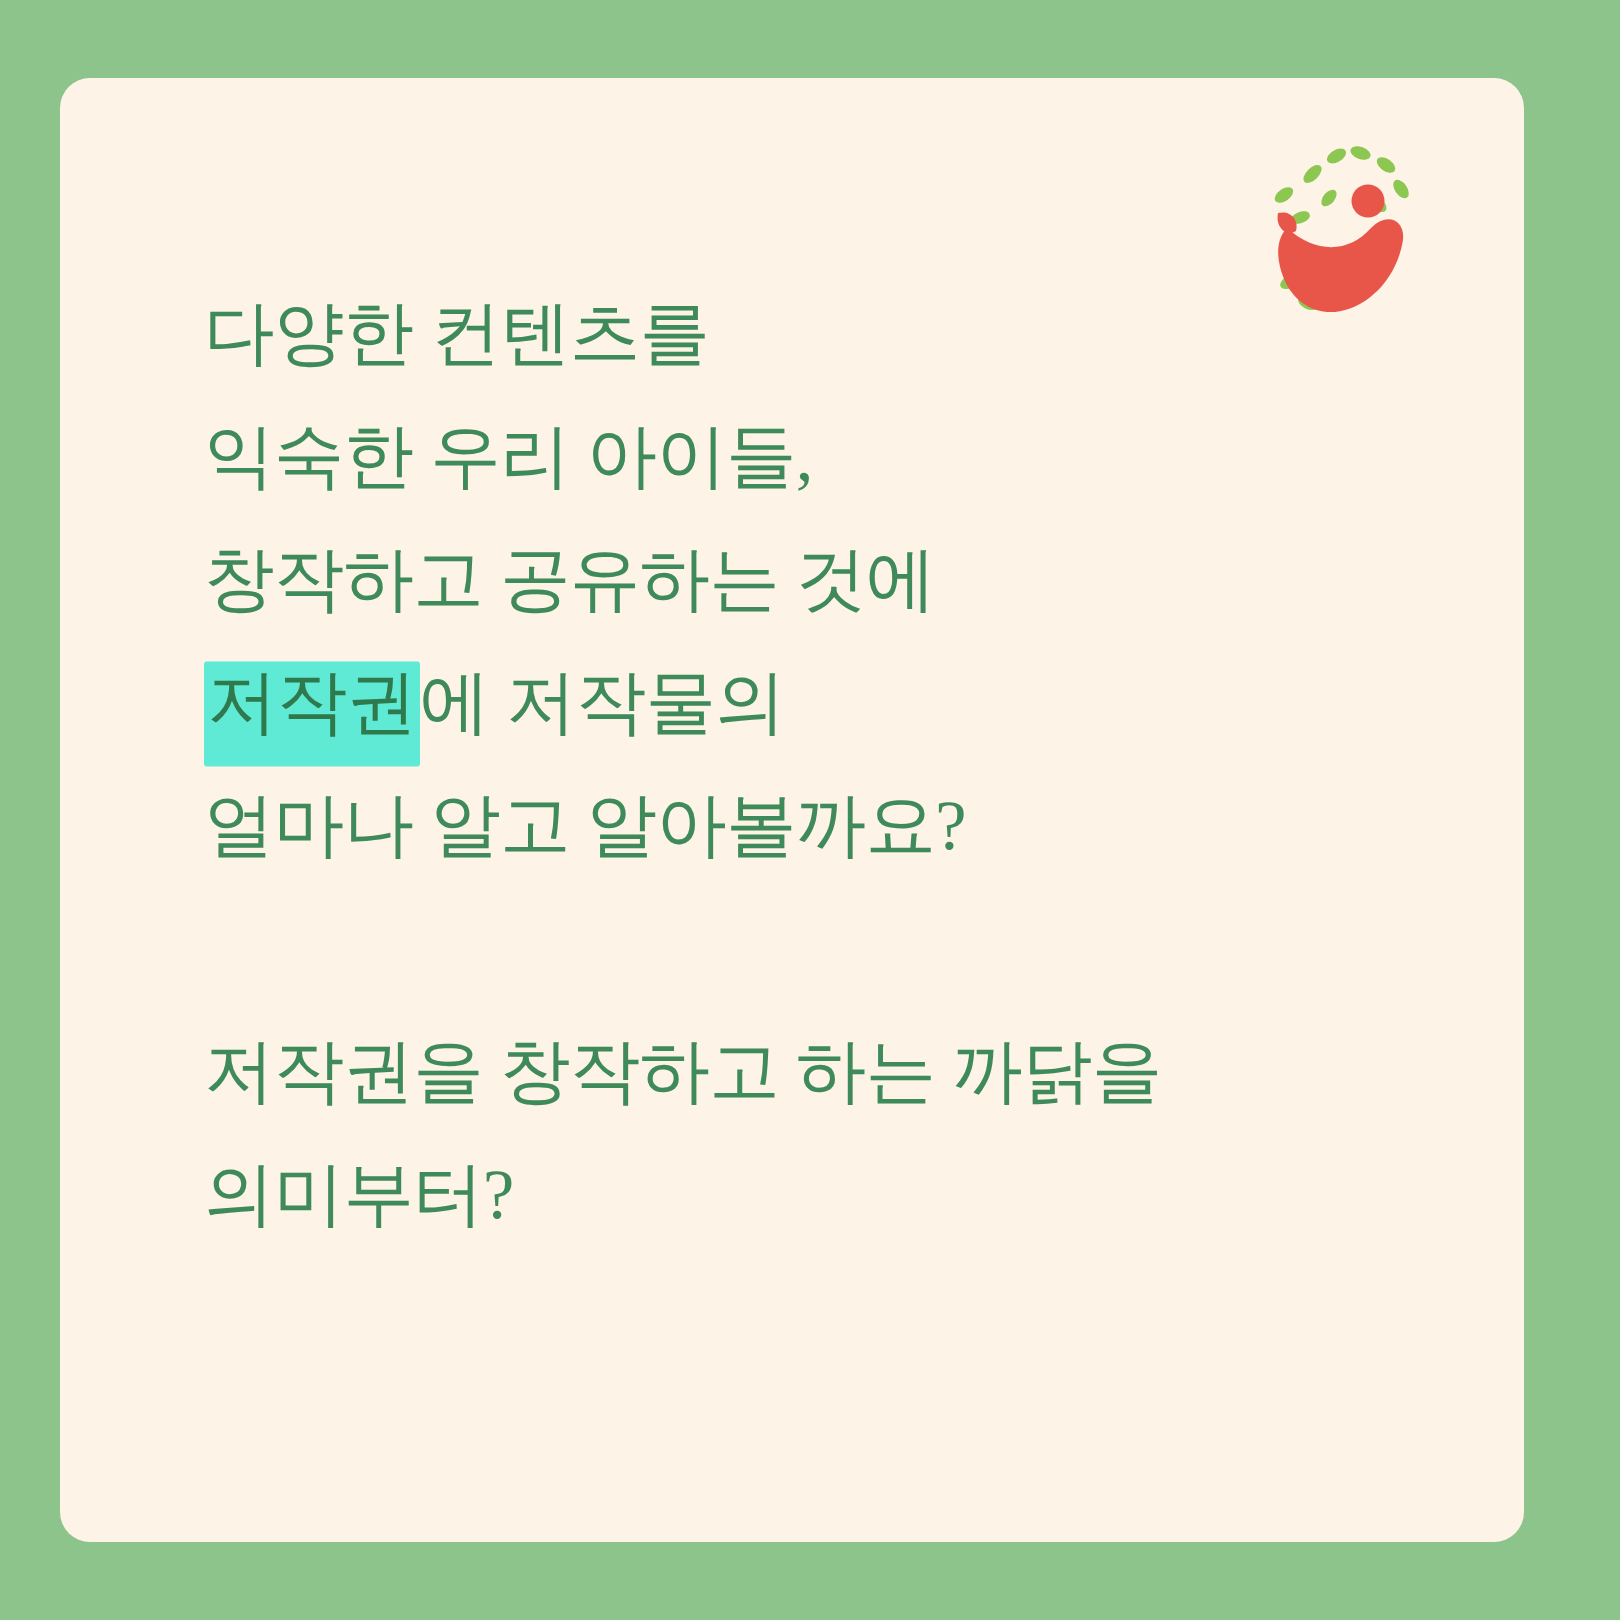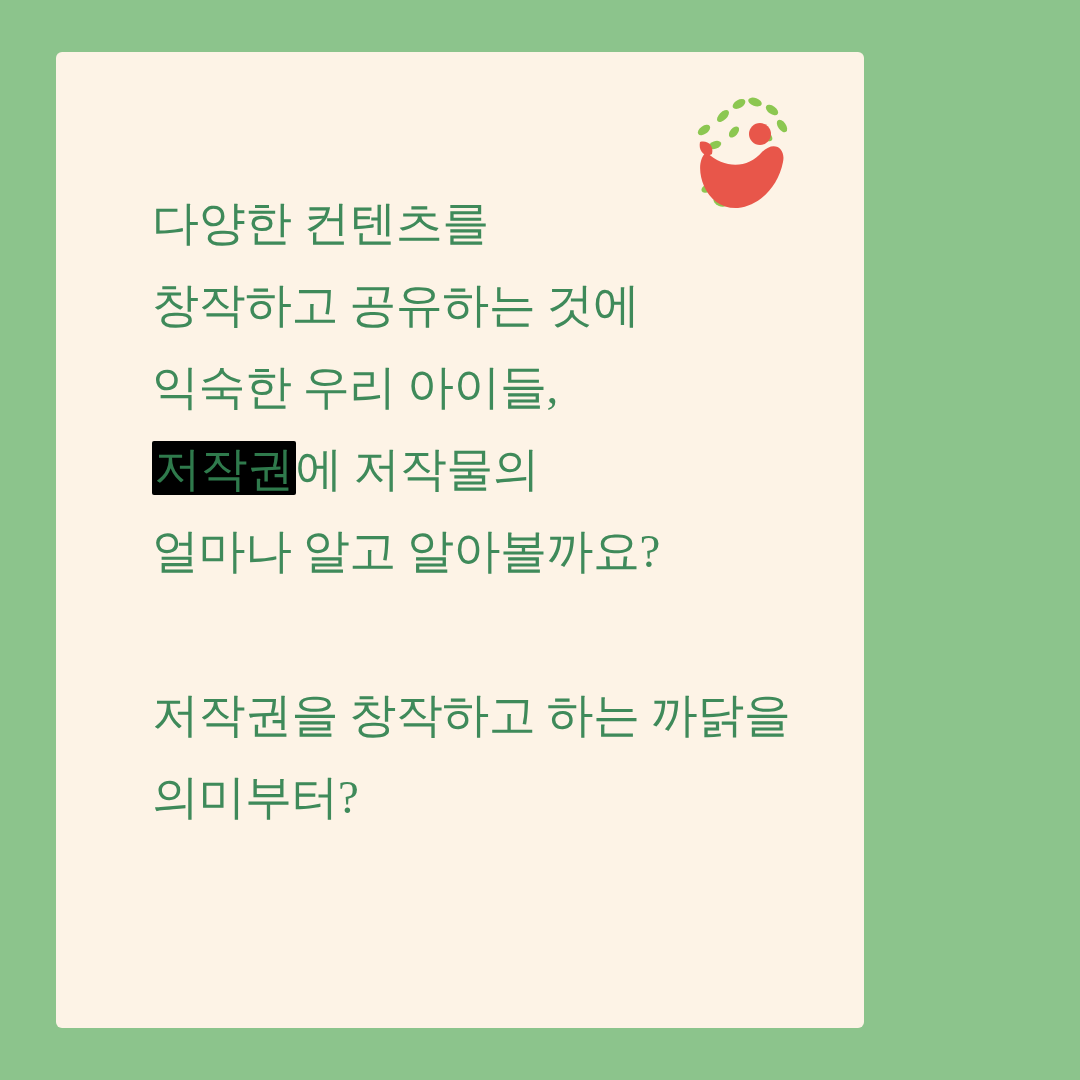--- a/index.html
+++ b/index.html
@@ -8,26 +8,26 @@
   }
   body {
     width: 1080px;
     height: 1080px;
     background: #8cc48c;
     font-family: "Liberation Serif", "DejaVu Serif", serif;
     overflow: hidden;
   }
   .poster {
     position: absolute;
-    left: 56px;
+    left: 40px;
     top: 52px;
-    width: 808px;
+    width: 976px;
     height: 976px;
     background: #fdf3e6;
-    border-radius: 6px;
+    border-radius: 20px;
     box-sizing: border-box;
   }
   .logo {
     position: absolute;
     right: 52px;
     top: 44px;
     width: 130px;
     height: 130px;
   }
   .text-block {
@@ -45,22 +45,22 @@
     white-space: nowrap;
   }
   .para.second {
     margin-top: 82px;
   }
   .line {
     display: block;
     height: 82px;
   }
   .hl {
-    background: #000000;
-    padding: 2px 2px 0 2px;
+    background: #5eead4;
+    padding: 2px 2px 16px 2px;
     border-radius: 2px;
     color: #2f7a4c;
   }
 </style>
 </head>
 <body>
 
 <div class="poster">
 
   <div class="logo">
@@ -84,22 +84,22 @@
         <circle cx="78" cy="38" r="11"></circle>
         <path d="M24 56 C44 74, 66 72, 80 56 C92 44, 104 52, 101 66 C96 92, 76 110, 56 112 C40 113, 28 104, 22 90 C17 78, 16 64, 24 56 Z"></path>
         <path d="M18 46 C26 44, 32 50, 30 58 C24 62, 16 56, 18 46 Z"></path>
       </g>
     </svg>
   </div>
 
   <div class="text-block">
     <div class="para">
       <span class="line">다양한 컨텐츠를</span>
+      <span class="line">익숙한 우리 아이들,</span>
       <span class="line">창작하고 공유하는 것에</span>
-      <span class="line">익숙한 우리 아이들,</span>
       <span class="line"><span class="hl">저작권</span><span>에 저작물의</span></span>
       <span class="line">얼마나 알고 알아볼까요?</span>
     </div>
     <div class="para second">
       <span class="line">저작권을 창작하고 하는 까닭을</span>
       <span class="line">의미부터?</span>
     </div>
   </div>
 
 </div>

